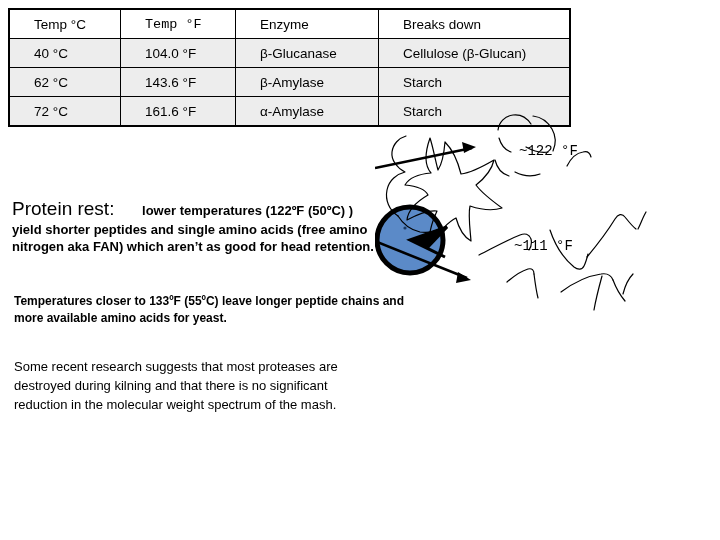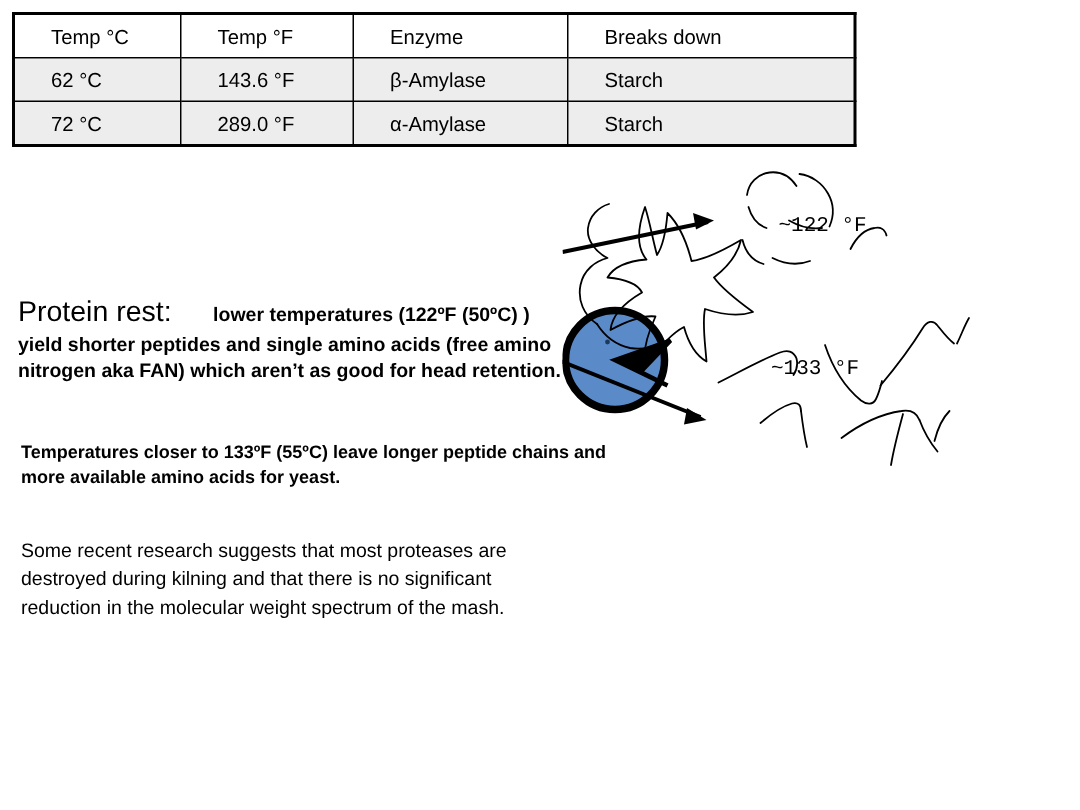--- a/index.html
+++ b/index.html
@@ -29,21 +29,21 @@
     padding:5px 6px 5px 24px;
     height:18px;
     line-height:17px;
     white-space:nowrap;
     overflow:hidden;
   }
   .enzyme-table thead th{background:#ffffff;}
   .enzyme-table tbody tr.shaded td{background:#ededed;}
   .enzyme-table tbody tr.plain td{background:#ffffff;}
   .col-c{width:80px;}
-  .col-f{width:84px;}
+  .col-f{width:84px;font-family:Liberation Mono, monospace;}
   .col-e{width:112px;}
   .col-b{width:160px;}
 
   
   .txt{position:absolute;color:#000;}
 
   #protein-rest-block{left:12px;top:197px;width:375px;}
   .pr-head{font-size:19px;line-height:24px;}
   .pr-lead{font-size:13px;margin-left:12px;}
   .pr-body{font-size:13px;line-height:16.5px;display:block;margin-top:1px;font-weight:bold;}
@@ -70,28 +70,34 @@
     <thead>
       <tr>
         <th class="col-c">Temp °C</th>
         <th class="col-f">Temp °F</th>
         <th class="col-e">Enzyme</th>
         <th class="col-b">Breaks down</th>
       </tr>
     </thead>
     <tbody>
       <tr class="shaded">
+        <td>40 °C</td>
+        <td>104.0 °F</td>
+        <td>β-Glucanase</td>
+        <td>Cellulose (β-Glucan)</td>
+      </tr>
+      <tr class="shaded">
         <td>62 °C</td>
         <td>143.6 °F</td>
         <td>β-Amylase</td>
         <td>Starch</td>
       </tr>
       <tr class="shaded">
         <td>72 °C</td>
-        <td>289.0 °F</td>
+        <td>161.6 °F</td>
         <td>α-Amylase</td>
         <td>Starch</td>
       </tr>
     </tbody>
   </table>
 
   <svg id="diagram" viewBox="0 0 345 215">
 
     <g>
       <path d="M 35 130 m -33 0 a 33 33 0 1 0 66 0 a 33 33 0 1 0 -66 0 Z" fill="#5B8AC8" stroke="#000000" stroke-width="5"></path>
@@ -145,21 +151,21 @@
       <path d="M 132 172 C 139 166 146 161 153 159 C 157 158 159 160 159 164"></path>
       <path d="M 159 164 C 160 172 161 180 163 188"></path>
       <path d="M 186 182 C 198 173 212 166 226 164 C 232 163 236 165 238 170"></path>
       <path d="M 238 170 C 241 178 245 185 250 191"></path>
       <path d="M 227 166 C 224 177 221 188 219 200"></path>
       <path d="M 248 184 C 250 176 253 169 258 164"></path>
     </g>
   </svg>
 
   <div class="txt arrow-label" id="label-122">~122 °F</div>
-  <div class="txt arrow-label" id="label-133">~133 °F</div>
+  <div class="txt arrow-label" id="label-133">~111 °F</div>
 
   <div class="txt" id="protein-rest-block">
     <span class="pr-head">Protein rest:</span><span class="pr-lead">&nbsp;</span><span class="pr-lead pr-line1">lower temperatures (122ºF (50ºC) )</span>
     <span class="pr-body">yield shorter peptides and single amino acids (free amino nitrogen aka FAN) which aren’t as good for head retention.</span>
   </div>
 
   <div class="txt" id="temps-block">Temperatures closer to 133ºF (55ºC) leave longer peptide chains and more available amino acids for yeast.</div>
 
   <div class="txt" id="research-block">Some recent research suggests that most proteases are destroyed during kilning and that there is no significant  reduction in the molecular weight spectrum of the mash.</div>
 

